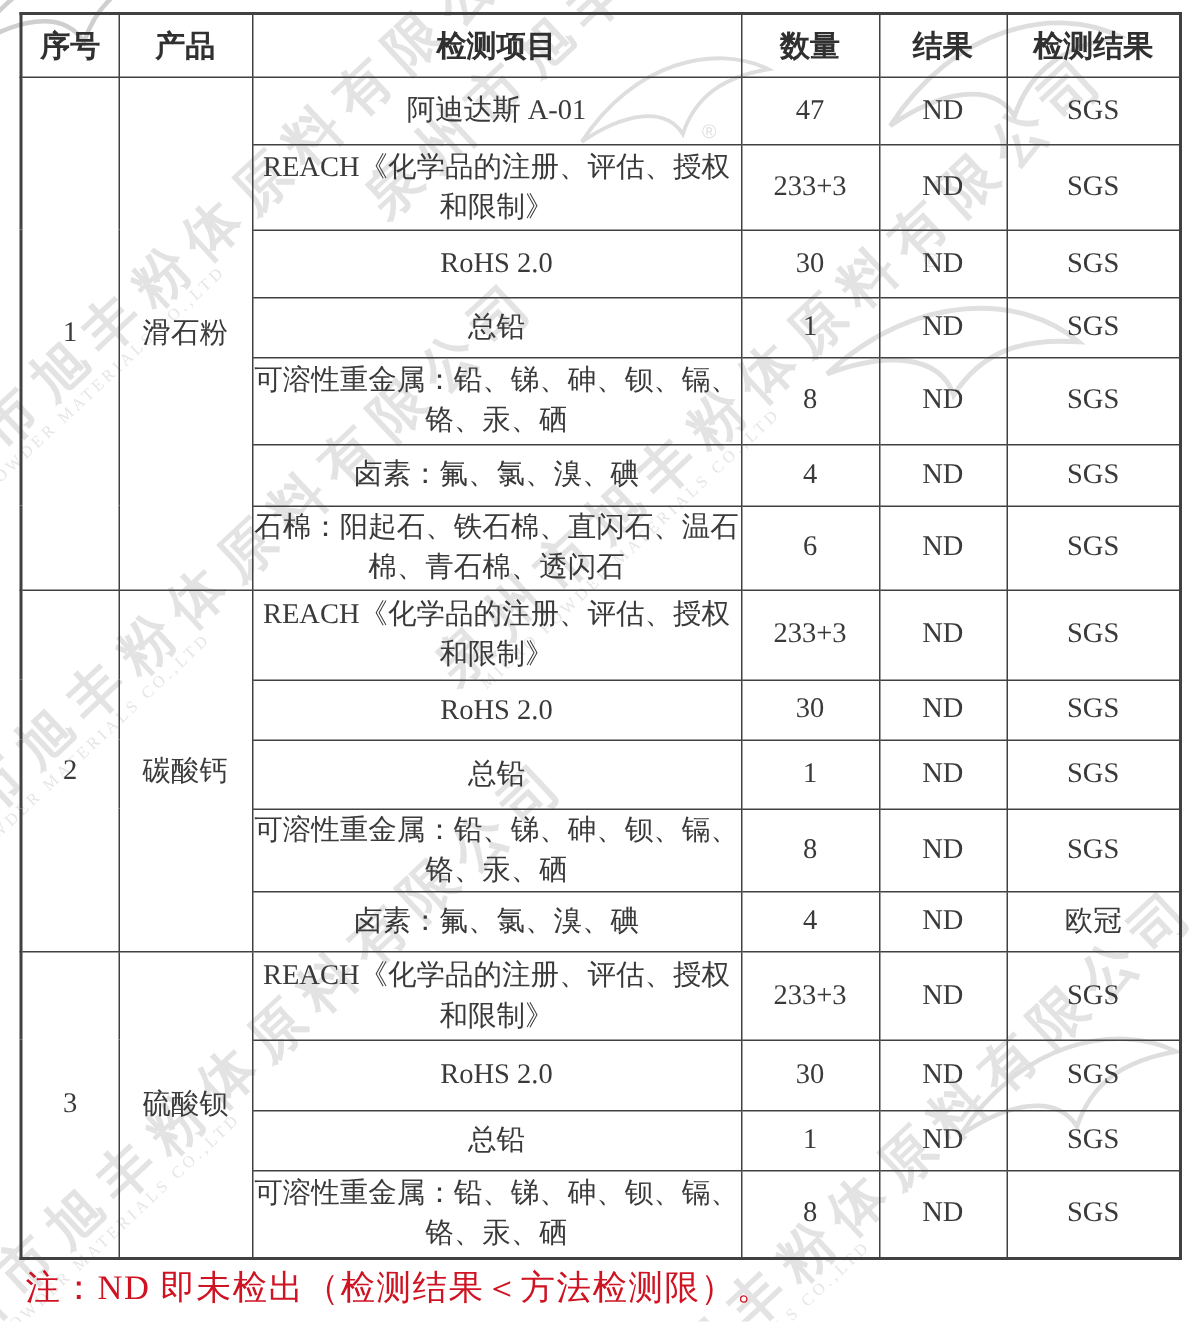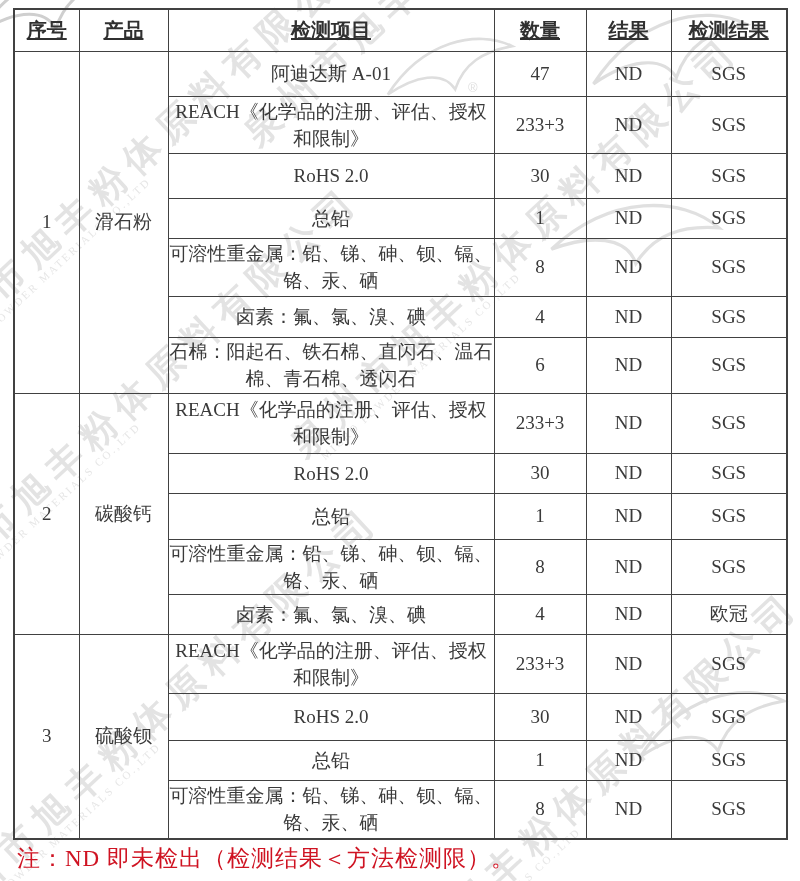--- a/index.html
+++ b/index.html
@@ -21,21 +21,21 @@
     position:absolute;left:13px;top:8px;z-index:1;
     width:773px;border-collapse:collapse;table-layout:fixed;
     border:2.2px solid #414141;
   }
   #report-table th,#report-table td{
     border:1.6px solid #414141;
     background:transparent;
     vertical-align:middle;
     padding:0;
   }
-  #report-table th{font-size:20px;font-weight:bold;color:#303030;text-align:center;text-decoration:underline;}
+  #report-table th{font-size:20px;font-weight:bold;color:#303030;text-align:center;}
   #report-table td{font-size:19px;text-align:center;color:#3a3a3a;}
   td.item{text-align:left;padding:4px 6px 4px 9px;line-height:27px;margin-top:24px;}
   tr.h42{height:42px} tr.h45{height:45px} tr.h57{height:57px} tr.h40{height:40px}
   tr.h58{height:58px} tr.h41{height:41px} tr.h56{height:56px} tr.h60{height:60px}
   tr.h46{height:46px} tr.h55{height:55px} tr.h59{height:59px} tr.h47{height:47px}
   .sq{
     text-decoration-style:wavy;
     text-decoration-color:#c0392b;
     text-decoration-thickness:1px;
     text-underline-offset:4px;

